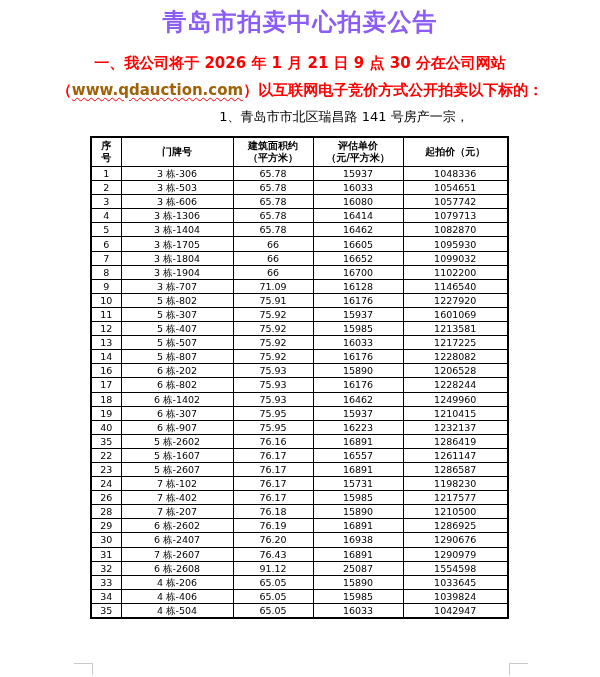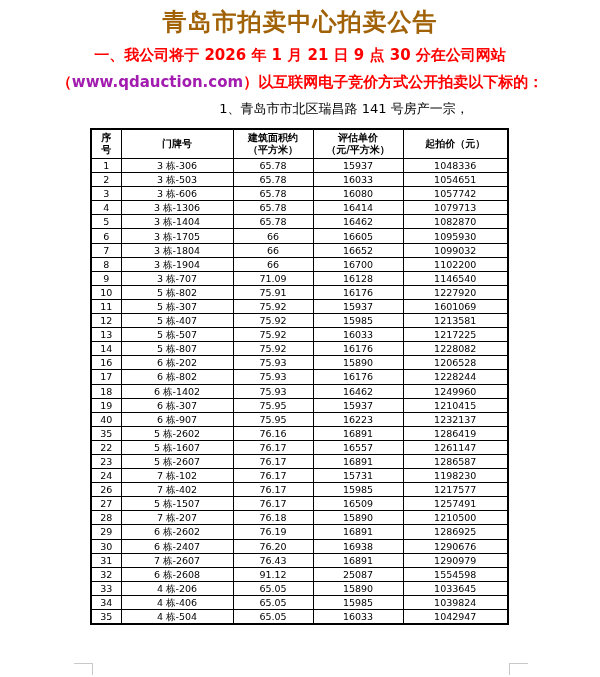--- a/index.html
+++ b/index.html
@@ -15,35 +15,36 @@
     overflow: hidden;
     font-family: "DejaVu Sans", sans-serif;
     color: #000000;
   }
   .doc-title {
     margin: 8px 0 0 0;
     text-align: center;
     font-size: 24px;
     line-height: 28px;
     font-weight: bold;
-    color: #a16207;
+    color: #8b5cf6;
     letter-spacing: 1px;
   }
   .intro-line {
     margin: 0;
     text-align: center;
     font-size: 15px;
     line-height: 16px;
     font-weight: bold;
     color: #ff0000;
   }
-  .intro-line.first { margin-top: 11px; text-align: center; }
+  .intro-line.first { margin-top: 19px; text-align: center; }
   .intro-line.second { margin-top: 11px; }
   .url-link {
-    color: #a21caf;
+    color: #a16207;
+    text-decoration: underline;
     text-decoration-style: wavy;
     text-decoration-color: #ff0000;
     text-decoration-thickness: 1px;
     text-underline-offset: 2px;
     cursor: pointer;
   }
   .lot-line {
     margin: 11px 0 0 88px;
     font-size: 13px;
     line-height: 15px;
@@ -291,27 +292,20 @@
           <td>1198230</td>
         </tr>
         <tr>
           <td>26</td>
           <td>7 栋-402</td>
           <td>76.17</td>
           <td>15985</td>
           <td>1217577</td>
         </tr>
         <tr>
-          <td>27</td>
-          <td>5 栋-1507</td>
-          <td>76.17</td>
-          <td>16509</td>
-          <td>1257491</td>
-        </tr>
-        <tr>
           <td>28</td>
           <td>7 栋-207</td>
           <td>76.18</td>
           <td>15890</td>
           <td>1210500</td>
         </tr>
         <tr>
           <td>29</td>
           <td>6 栋-2602</td>
           <td>76.19</td>

